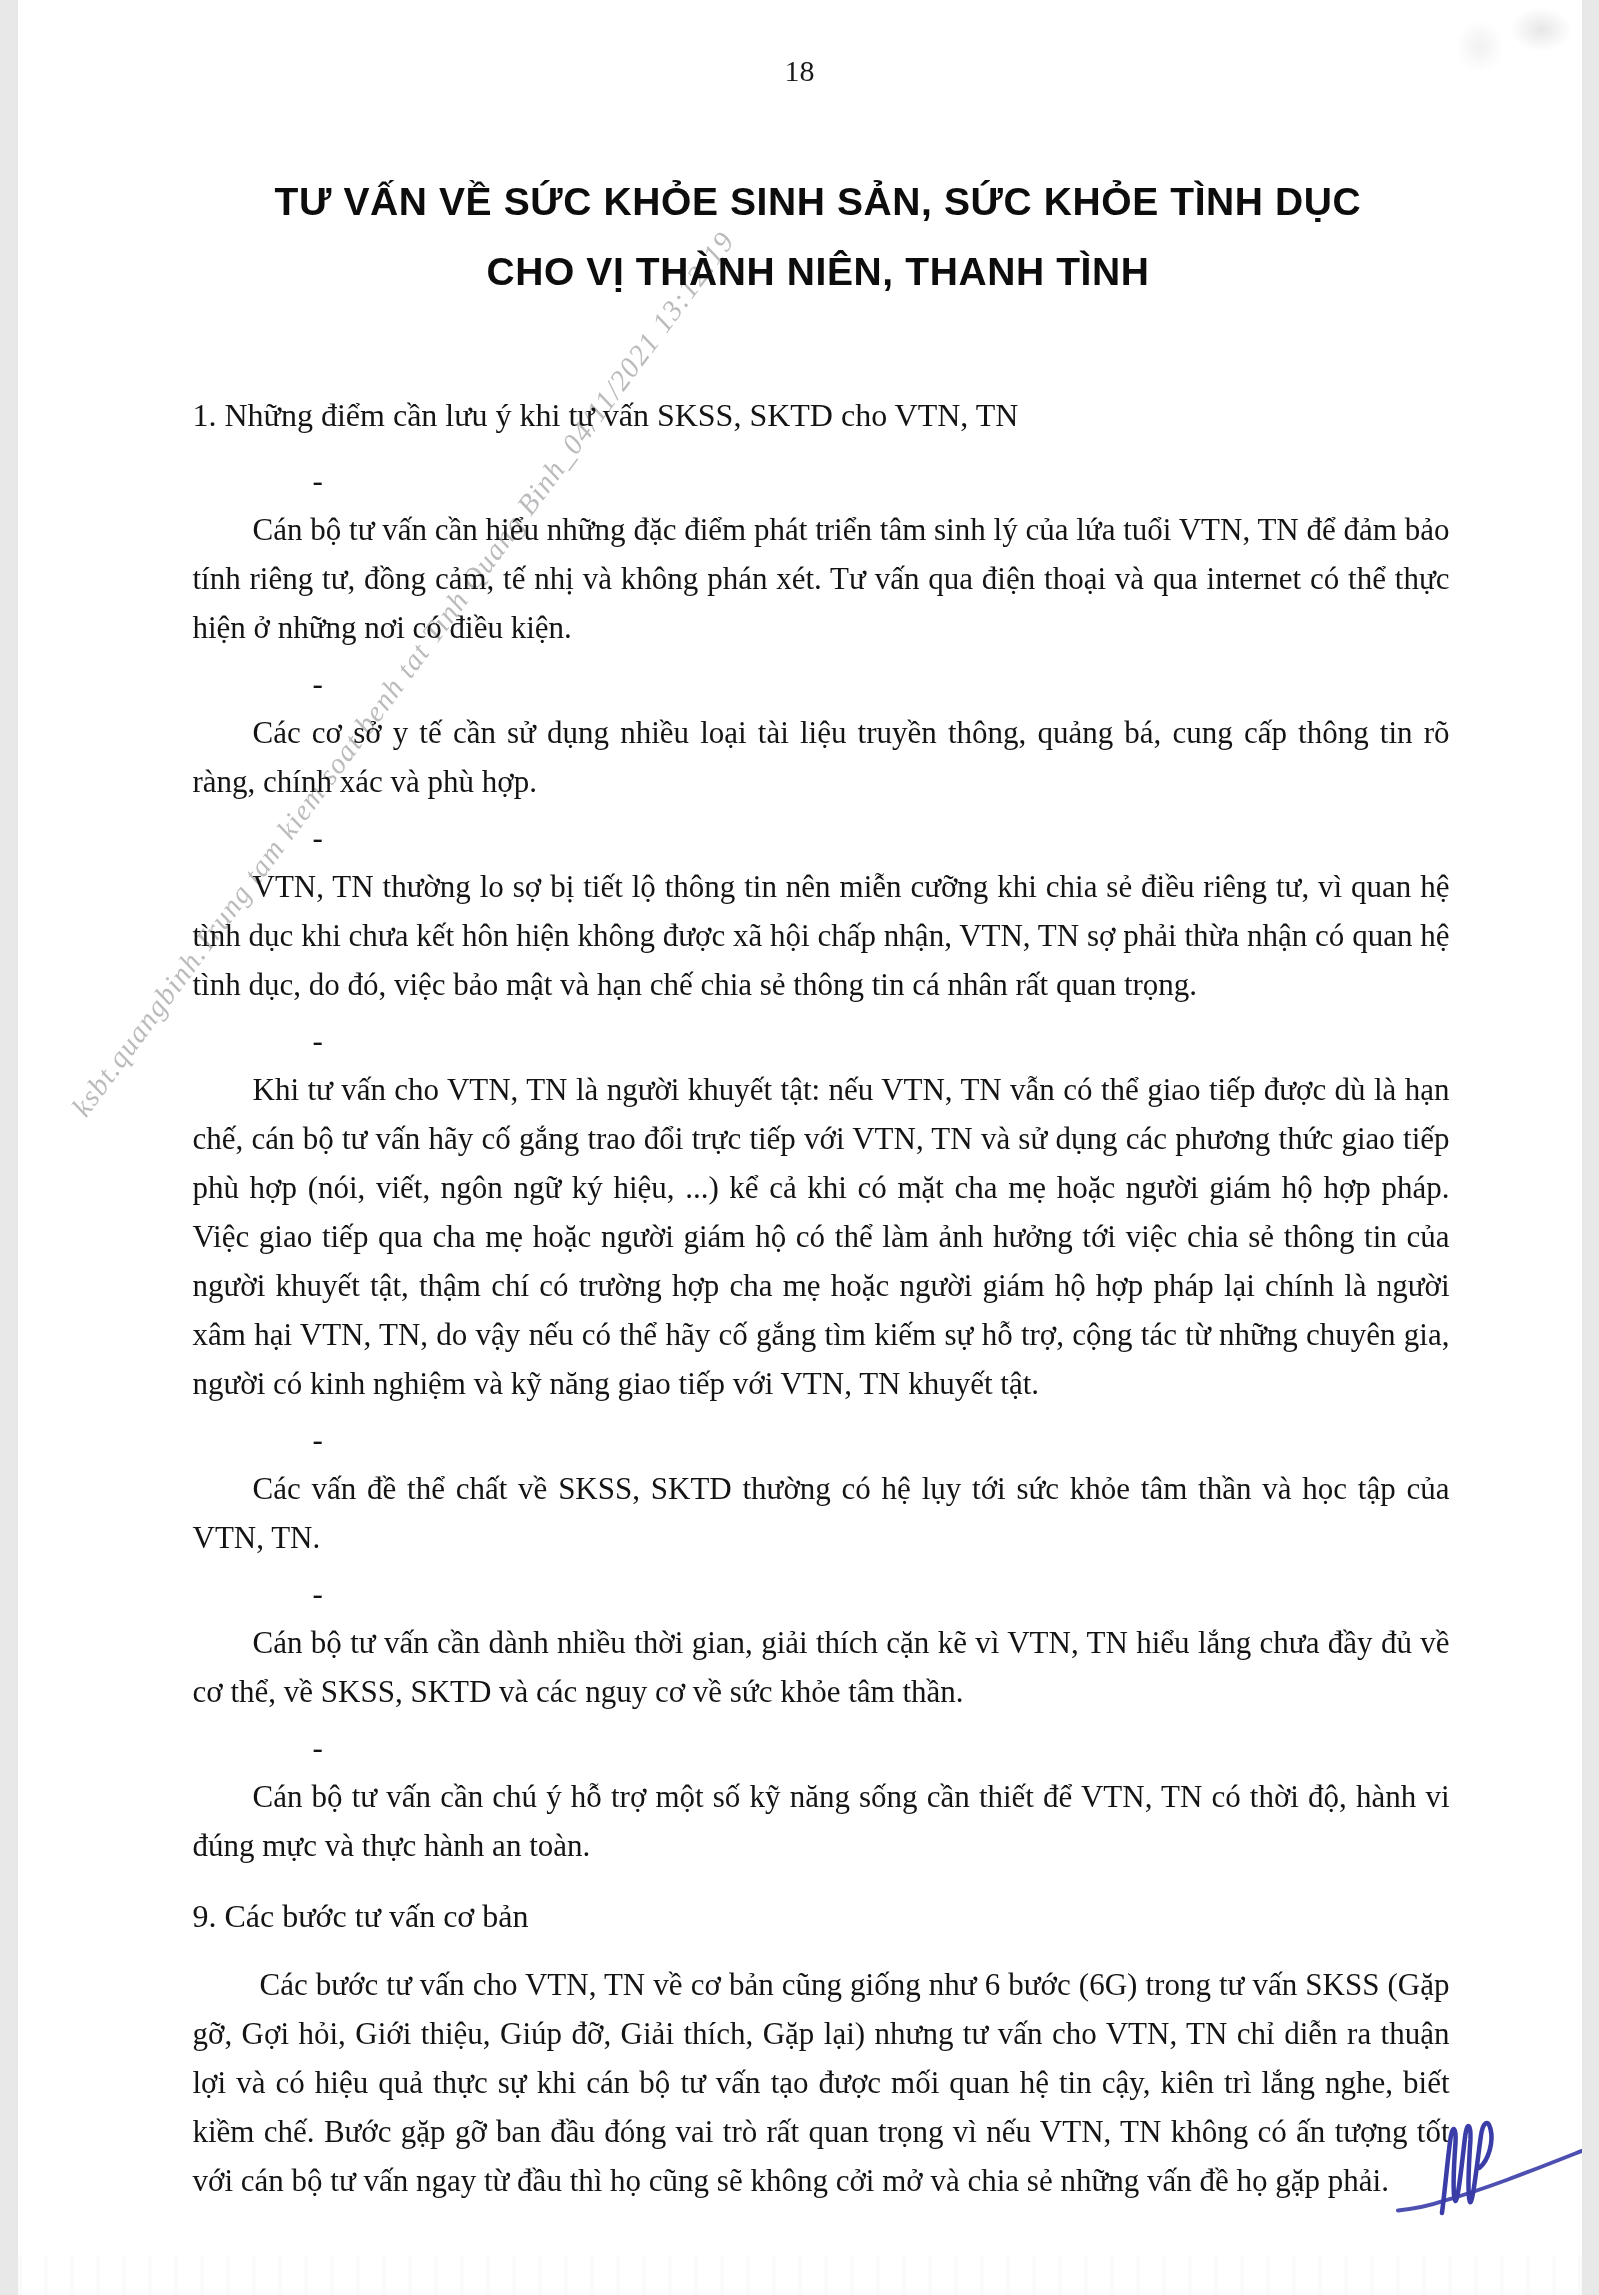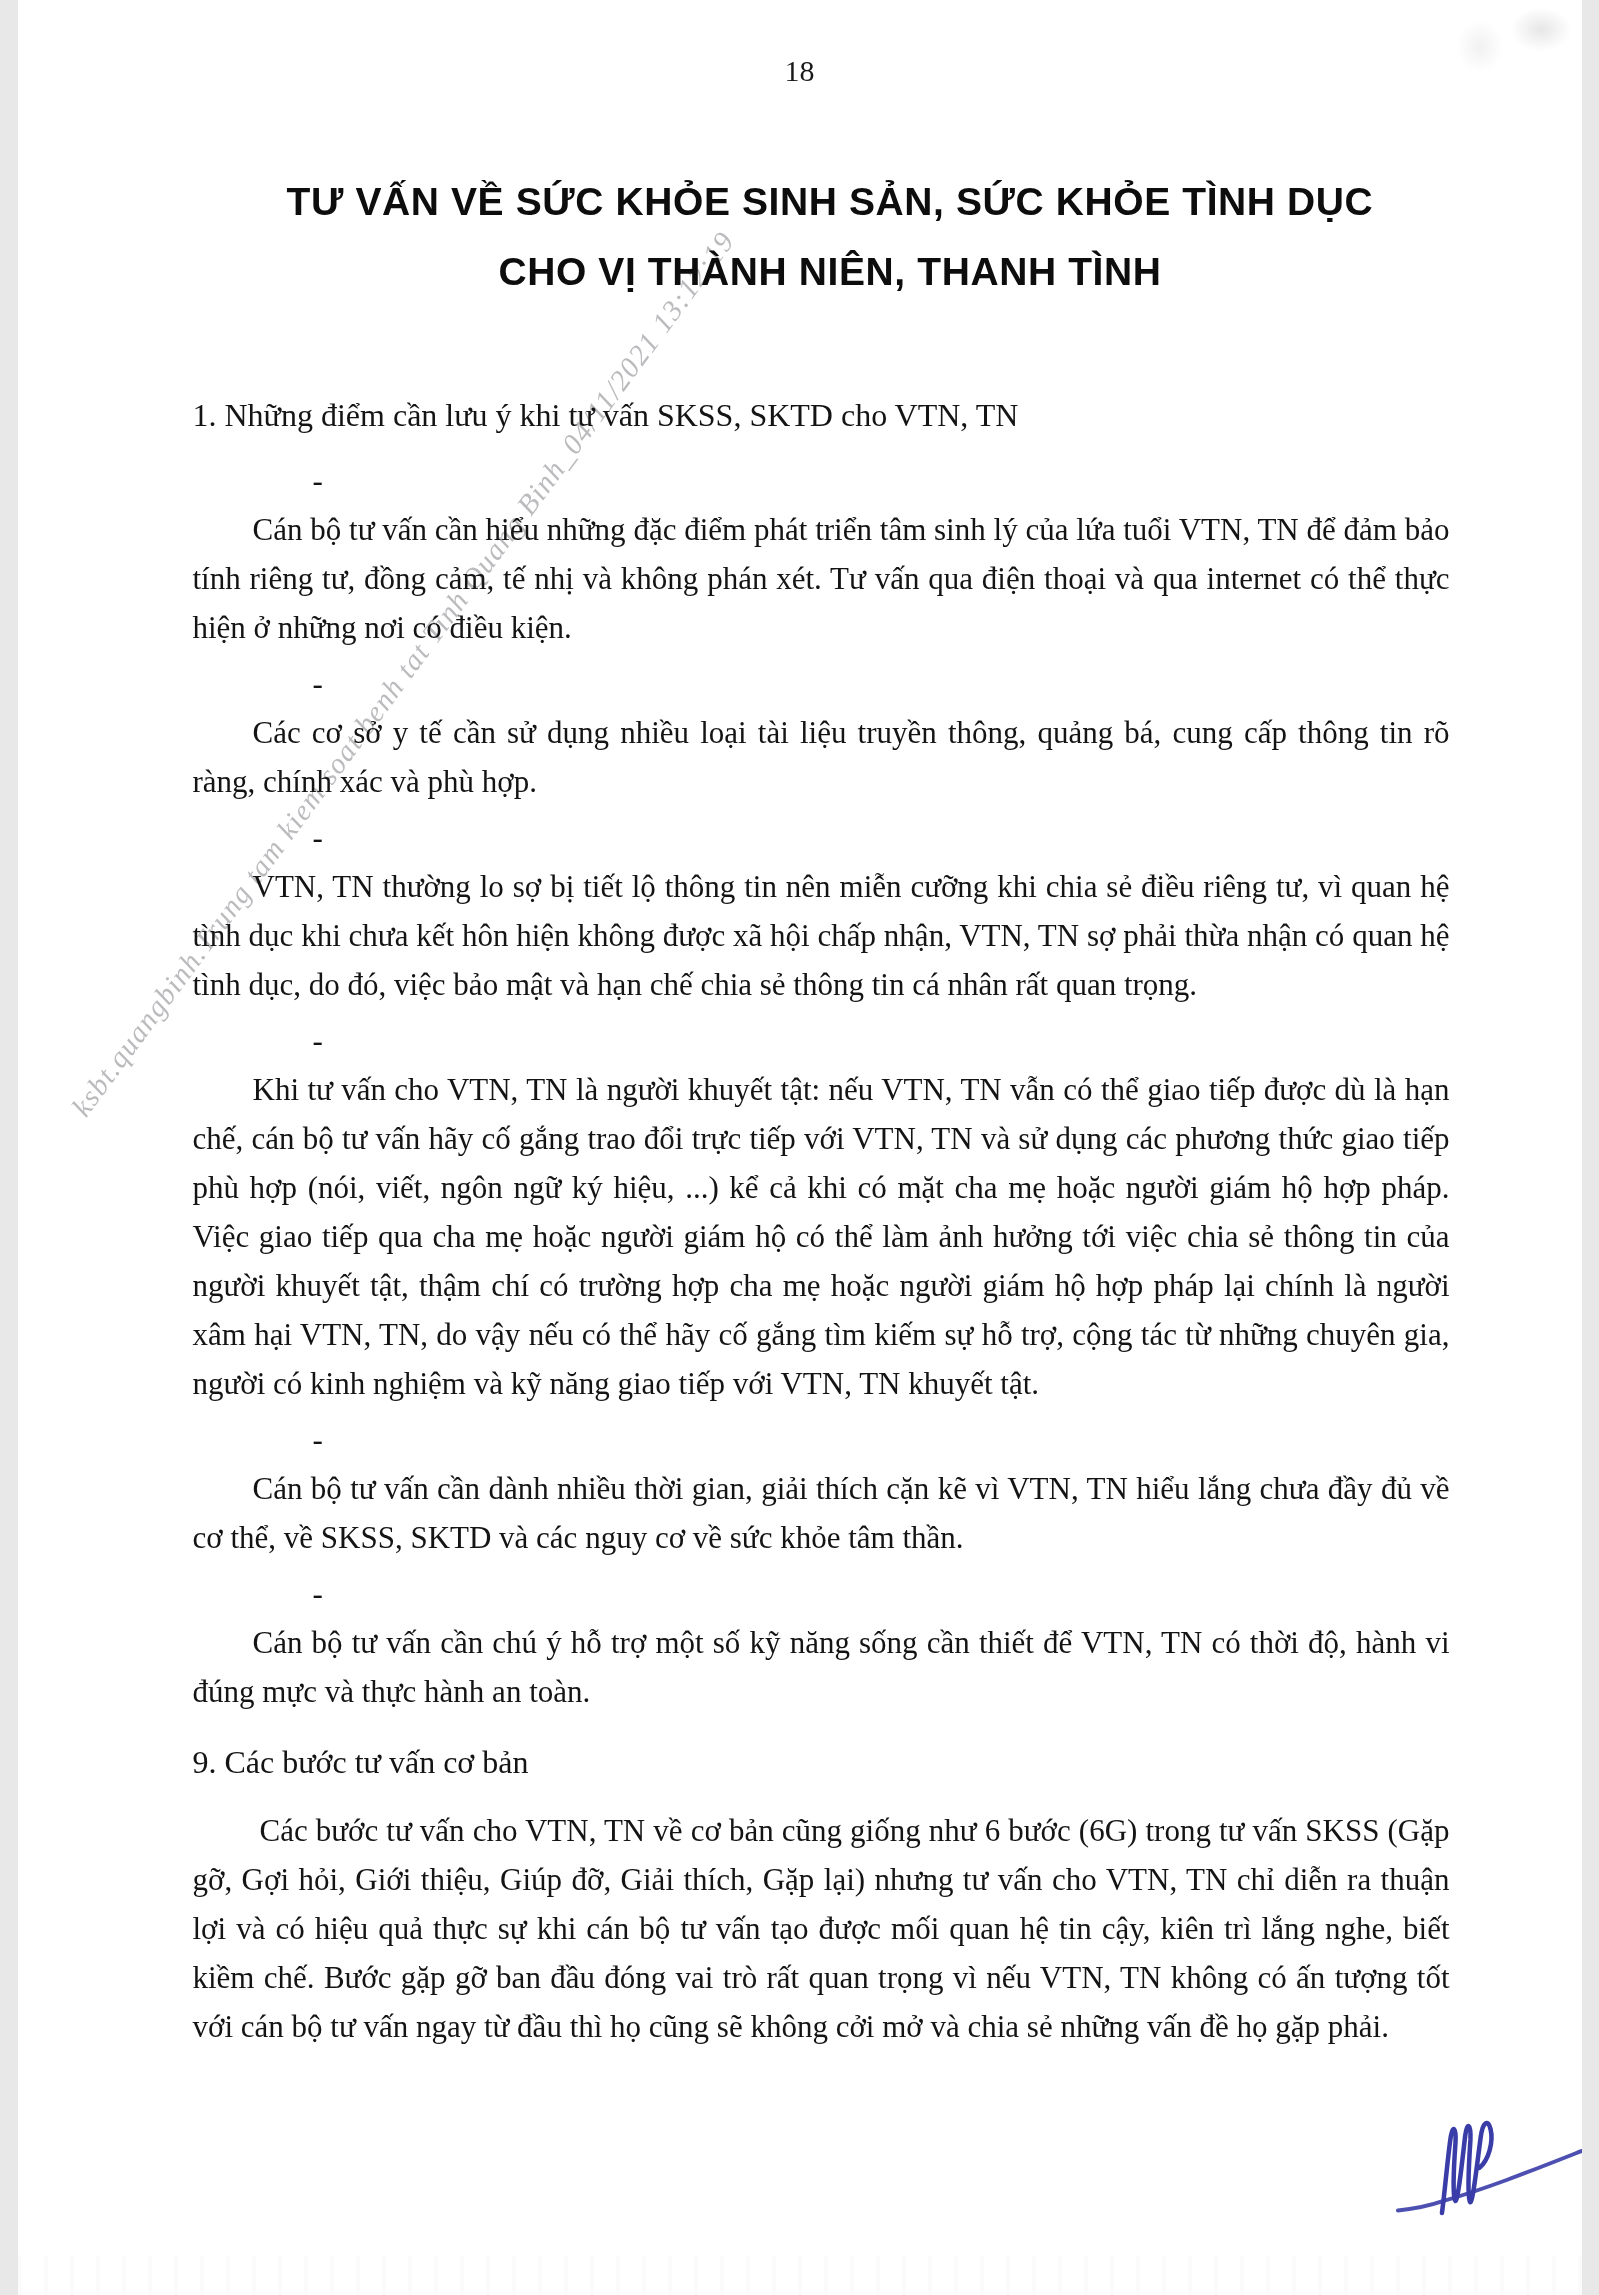--- a/index.html
+++ b/index.html
@@ -10,21 +10,21 @@
     background:#ffffff;
     font-family:"Liberation Serif", serif;
     color:#141414;
     overflow:hidden;
   }
   .pageno {
     position:absolute; top:54px; left:0; width:100%;
     text-align:center; font-size:30px; color:#1a1a1a;
   }
   .title {
-    position:absolute; top:167px; left:184px; width:1257px;
+    position:absolute; top:167px; left:172px; width:1257px;
     text-align:center;
     font-family:"Liberation Sans", sans-serif;
     font-weight:700; font-size:39px; line-height:70px;
     letter-spacing:0.6px; color:#0d0d0d;
   }
   .body {
     position:absolute; top:391px; left:175px; width:1257px;
     font-size:31px; line-height:49px;
     text-align:justify; text-justify:inter-word;
   }
@@ -80,20 +80,21 @@
 
     <p class="b"><span class="dash">-</span><span>Cán bộ tư vấn cần hiểu những đặc điểm phát triển tâm sinh lý của lứa tuổi VTN, TN để đảm bảo tính riêng tư, đồng cảm, tế nhị và không phán xét. Tư vấn qua điện thoại và qua internet có thể thực hiện ở những nơi có điều kiện.</span></p>
 
     <p class="b"><span class="dash">-</span><span>Các cơ sở y tế cần sử dụng nhiều loại tài liệu truyền thông, quảng bá, cung cấp thông tin rõ ràng, chính xác và phù hợp.</span></p>
 
     <p class="b"><span class="dash">-</span><span>VTN, TN thường lo sợ bị tiết lộ thông tin nên miễn cưỡng khi chia sẻ điều riêng tư, vì quan hệ tình dục khi chưa kết hôn hiện không được xã hội chấp nhận, VTN, TN sợ phải thừa nhận có quan hệ tình dục, do đó, việc bảo mật và hạn chế chia sẻ thông tin cá nhân rất quan trọng.</span></p>
 
 
     <p class="b"><span class="dash">-</span><span>Khi tư vấn cho VTN, TN là người khuyết tật: nếu VTN, TN vẫn có thể giao tiếp được dù là hạn chế, cán bộ tư vấn hãy cố gắng trao đổi trực tiếp với VTN, TN và sử dụng các phương thức giao tiếp phù hợp (nói, viết, ngôn ngữ ký hiệu, ...) kể cả khi có mặt cha mẹ hoặc người giám hộ hợp pháp. Việc giao tiếp qua cha mẹ hoặc người giám hộ có thể làm ảnh hưởng tới việc chia sẻ thông tin của người khuyết tật, thậm chí có trường hợp cha mẹ hoặc người giám hộ hợp pháp lại chính là người xâm hại VTN, TN, do vậy nếu có thể hãy cố gắng tìm kiếm sự hỗ trợ, cộng tác từ những chuyên gia, người có kinh nghiệm và kỹ năng giao tiếp với VTN, TN khuyết tật.</span></p>
 
+    <p class="b"><span class="dash">-</span><span>Các vấn đề thể chất về SKSS, SKTD thường có hệ lụy tới sức khỏe tâm thần và học tập của VTN, TN.</span></p>
 
     <p class="b"><span class="dash">-</span><span>Cán bộ tư vấn cần dành nhiều thời gian, giải thích cặn kẽ vì VTN, TN hiểu lắng chưa đầy đủ về cơ thể, về SKSS, SKTD và các nguy cơ về sức khỏe tâm thần.</span></p>
 
     <p class="b"><span class="dash">-</span><span>Cán bộ tư vấn cần chú ý hỗ trợ một số kỹ năng sống cần thiết để VTN, TN có thời độ, hành vi đúng mực và thực hành an toàn.</span></p>
 
     <p class="h h2">9. Các bước tư vấn cơ bản</p>
 
     <p class="ind">Các bước tư vấn cho VTN, TN về cơ bản cũng giống như 6 bước (6G) trong tư vấn SKSS (Gặp gỡ, Gợi hỏi, Giới thiệu, Giúp đỡ, Giải thích, Gặp lại) nhưng tư vấn cho VTN, TN chỉ diễn ra thuận lợi và có hiệu quả thực sự khi cán bộ tư vấn tạo được mối quan hệ tin cậy, kiên trì lắng nghe, biết kiềm chế. Bước gặp gỡ ban đầu đóng vai trò rất quan trọng vì nếu VTN, TN không có ấn tượng tốt với cán bộ tư vấn ngay từ đầu thì họ cũng sẽ không cởi mở và chia sẻ những vấn đề họ gặp phải.</p>
 
   </div>

